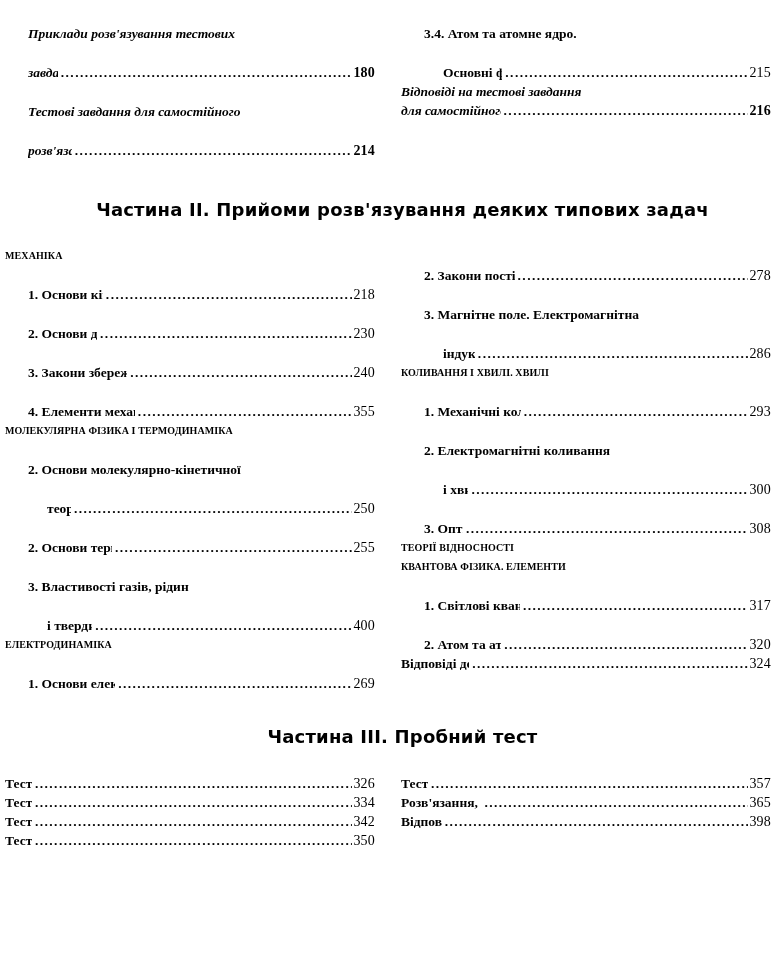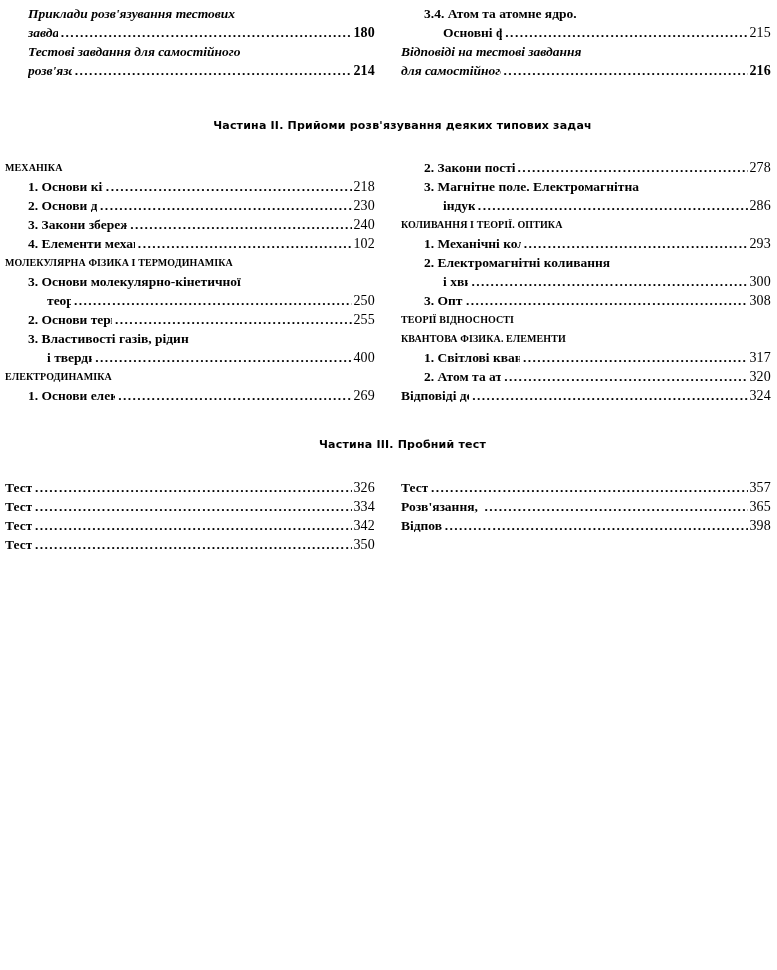--- a/index.html
+++ b/index.html
@@ -89,31 +89,31 @@
     font-weight: bold;
   }
   .item .label { font-weight: bold; }
 
   
   .ind-0 { margin-left: 0; }
   .ind-1 { margin-left: 23px; }   
   .ind-2 { margin-left: 42px; }   
   .ind-itl { margin-left: 23px; } 
 
-  .row.ind-1, .row.ind-2, .row.ind-itl { width: auto; }
+  .row.ind-1, .row.ind-2, .row.ind-itl { width: auto; margin-top: 20px; }
   .row.ind-1  { width: calc(100% - 23px); }
   .row.ind-2  { width: calc(100% - 42px); }
   .row.ind-itl{ width: calc(100% - 23px); }
 
   
   .part-heading {
     text-align: center;
     font-family: "DejaVu Sans", "Liberation Sans", sans-serif;
     font-weight: bold;
-    font-size: 11px;
+    font-size: 18px;
     letter-spacing: 0.2px;
     white-space: nowrap;
     padding-left: 28px;
   }
 
   .spacer-top    { height: 4px; }
   .gap-after-itl { height: 39px; }
   .gap-part2     { height: 26px; }
   .gap-part3-top { height: 33px; }
   .gap-part3-bot { height: 27px; }
@@ -192,27 +192,27 @@
         <span class="pageno">230</span>
       </div>
       <div class="row item ind-1">
         <span class="label">3. Закони збереження в механіці</span>
         <span class="leader"></span>
         <span class="pageno">240</span>
       </div>
       <div class="row item ind-1">
         <span class="label">4. Елементи механіки рідин та газів</span>
         <span class="leader"></span>
-        <span class="pageno">102</span>
+        <span class="pageno">355</span>
       </div>
 
       <div class="sectionhead ind-0">МОЛЕКУЛЯРНА ФІЗИКА І ТЕРМОДИНАМІКА</div>
 
       <div class="row noleader item ind-1">
-        <span class="label">3. Основи молекулярно-кінетичної</span>
+        <span class="label">2. Основи молекулярно-кінетичної</span>
       </div>
       <div class="row item ind-2">
         <span class="label">теорії.</span>
         <span class="leader"></span>
         <span class="pageno">250</span>
       </div>
       <div class="row item ind-1">
         <span class="label">2. Основи термодинаміки</span>
         <span class="leader"></span>
         <span class="pageno">255</span>
@@ -245,21 +245,21 @@
       </div>
       <div class="row noleader item ind-1">
         <span class="label">3. Магнітне поле. Електромагнітна</span>
       </div>
       <div class="row item ind-2">
         <span class="label">індукція</span>
         <span class="leader"></span>
         <span class="pageno">286</span>
       </div>
 
-      <div class="sectionhead ind-0">КОЛИВАННЯ І ТЕОРІЇ. ОПТИКА</div>
+      <div class="sectionhead ind-0">КОЛИВАННЯ І ХВИЛІ. ХВИЛІ</div>
 
       <div class="row item ind-1">
         <span class="label">1. Механічні коливання і хвилі</span>
         <span class="leader"></span>
         <span class="pageno">293</span>
       </div>
       <div class="row noleader item ind-1">
         <span class="label">2. Електромагнітні коливання</span>
       </div>
       <div class="row item ind-2">

